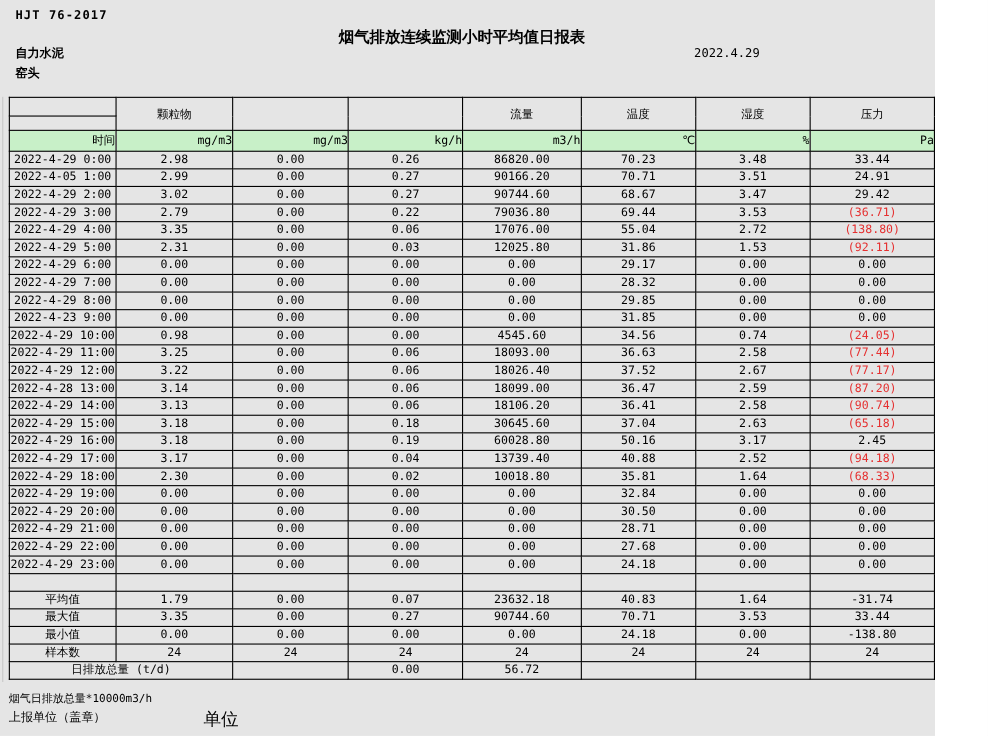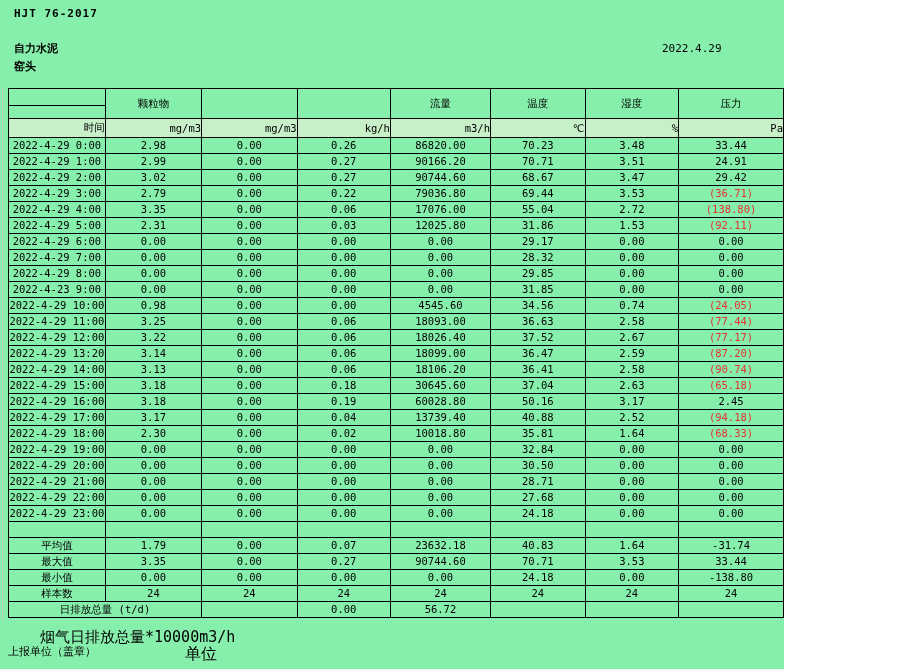--- a/index.html
+++ b/index.html
@@ -1,48 +1,51 @@
 <!DOCTYPE html>
 <html style="--neg: #e53030;"><head>
 <meta charset="utf-8">
 <style>
   html,body{margin:0;padding:0;background:#fff;}
-  .page{position:relative;width:784px;height:669px;background:#86efac;overflow:hidden;
+  .page{position:relative;width:850px;height:669px;background:#e5e5e5;overflow:hidden;
         font-family:"DejaVu Sans",sans-serif;color:#000;}
   .doc-code{position:absolute;left:14px;top:7px;font-size:11px;font-weight:bold;
             font-family:"DejaVu Sans Mono","DejaVu Sans",monospace;letter-spacing:1px;}
   .title-wrap{position:absolute;left:0;top:23px;width:840px;text-align:center;}
   .title{font-size:14px;font-weight:bold;}
   .company{position:absolute;left:14px;top:41px;font-size:11px;font-weight:bold;}
-  .date{position:absolute;left:662px;top:42px;font-size:11px;
+  .date{position:absolute;left:631px;top:42px;font-size:11px;
         font-family:"DejaVu Sans Mono","DejaVu Sans",monospace;}
   .station{position:absolute;left:14px;top:59px;font-size:11px;font-weight:bold;}
   .edge-line{position:absolute;left:2px;top:88px;width:1px;height:532px;background:#c8c8c8;}
 
   table.report{position:absolute;left:8px;top:88px;border-collapse:collapse;table-layout:fixed;
                font-family:"DejaVu Sans Mono","DejaVu Sans",monospace;font-size:10.5px;}
   table.report td,table.report th{border:1px solid #000;padding:0;text-align:center;
                vertical-align:middle;font-weight:normal;overflow:hidden;white-space:nowrap;}
   tr.ghdr-top th{height:16px;}
   tr.ghdr-bot th{height:12px;}
   tr.unit-row td{height:18px;text-align:right;}
   tbody td{height:15px;line-height:15px;}
   tr.spacer td{height:15px;}
   td.neg{color:var(--neg,#e53030);}
   td.left{text-align:left;padding-left:3px;}
-  .footer-note{position:absolute;left:8px;top:628px;font-size:15px;
-               font-family:"DejaVu Sans Mono","DejaVu Sans",monospace;margin-left:32px;}
+  .footer-note{position:absolute;left:8px;top:628px;font-size:10px;
+               font-family:"DejaVu Sans Mono","DejaVu Sans",monospace;}
   .footer-line{position:absolute;left:8px;top:644px;font-size:11px;}
   .footer-unit{position:absolute;left:185px;top:644px;font-size:16px;}
 </style>
 </head>
 <body>
 
 <div class="page">
   <div class="doc-code">HJT  76-2017</div>
+  <div class="title-wrap">
+    <span class="title">烟气排放连续监测小时平均值日报表</span>
+  </div>
   <div class="company">自力水泥</div>
   <div class="date">2022.4.29</div>
   <div class="station">窑头</div>
   <div class="edge-line"></div>
 
   <table class="report">
     <colgroup>
       <col style="width:97px">
         <col style="width:112px">
         <col style="width:111px">
@@ -82,21 +85,21 @@
           <td>2022-4-29 0:00</td>
           <td>2.98</td>
           <td>0.00</td>
           <td>0.26</td>
           <td>86820.00</td>
           <td>70.23</td>
           <td>3.48</td>
           <td>33.44</td>
         </tr>
         <tr>
-          <td>2022-4-29 1:00</td>
+          <td>2022-4-05 1:00</td>
           <td>2.99</td>
           <td>0.00</td>
           <td>0.27</td>
           <td>90166.20</td>
           <td>70.71</td>
           <td>3.51</td>
           <td>24.91</td>
         </tr>
         <tr>
           <td>2022-4-29 2:00</td>
@@ -202,21 +205,21 @@
           <td>2022-4-29 12:00</td>
           <td>3.22</td>
           <td>0.00</td>
           <td>0.06</td>
           <td>18026.40</td>
           <td>37.52</td>
           <td>2.67</td>
           <td class="neg">(77.17)</td>
         </tr>
         <tr>
-          <td>2022-4-29 13:20</td>
+          <td>2022-4-28 13:00</td>
           <td>3.14</td>
           <td>0.00</td>
           <td>0.06</td>
           <td>18099.00</td>
           <td>36.47</td>
           <td>2.59</td>
           <td class="neg">(87.20)</td>
         </tr>
         <tr>
           <td>2022-4-29 14:00</td>

